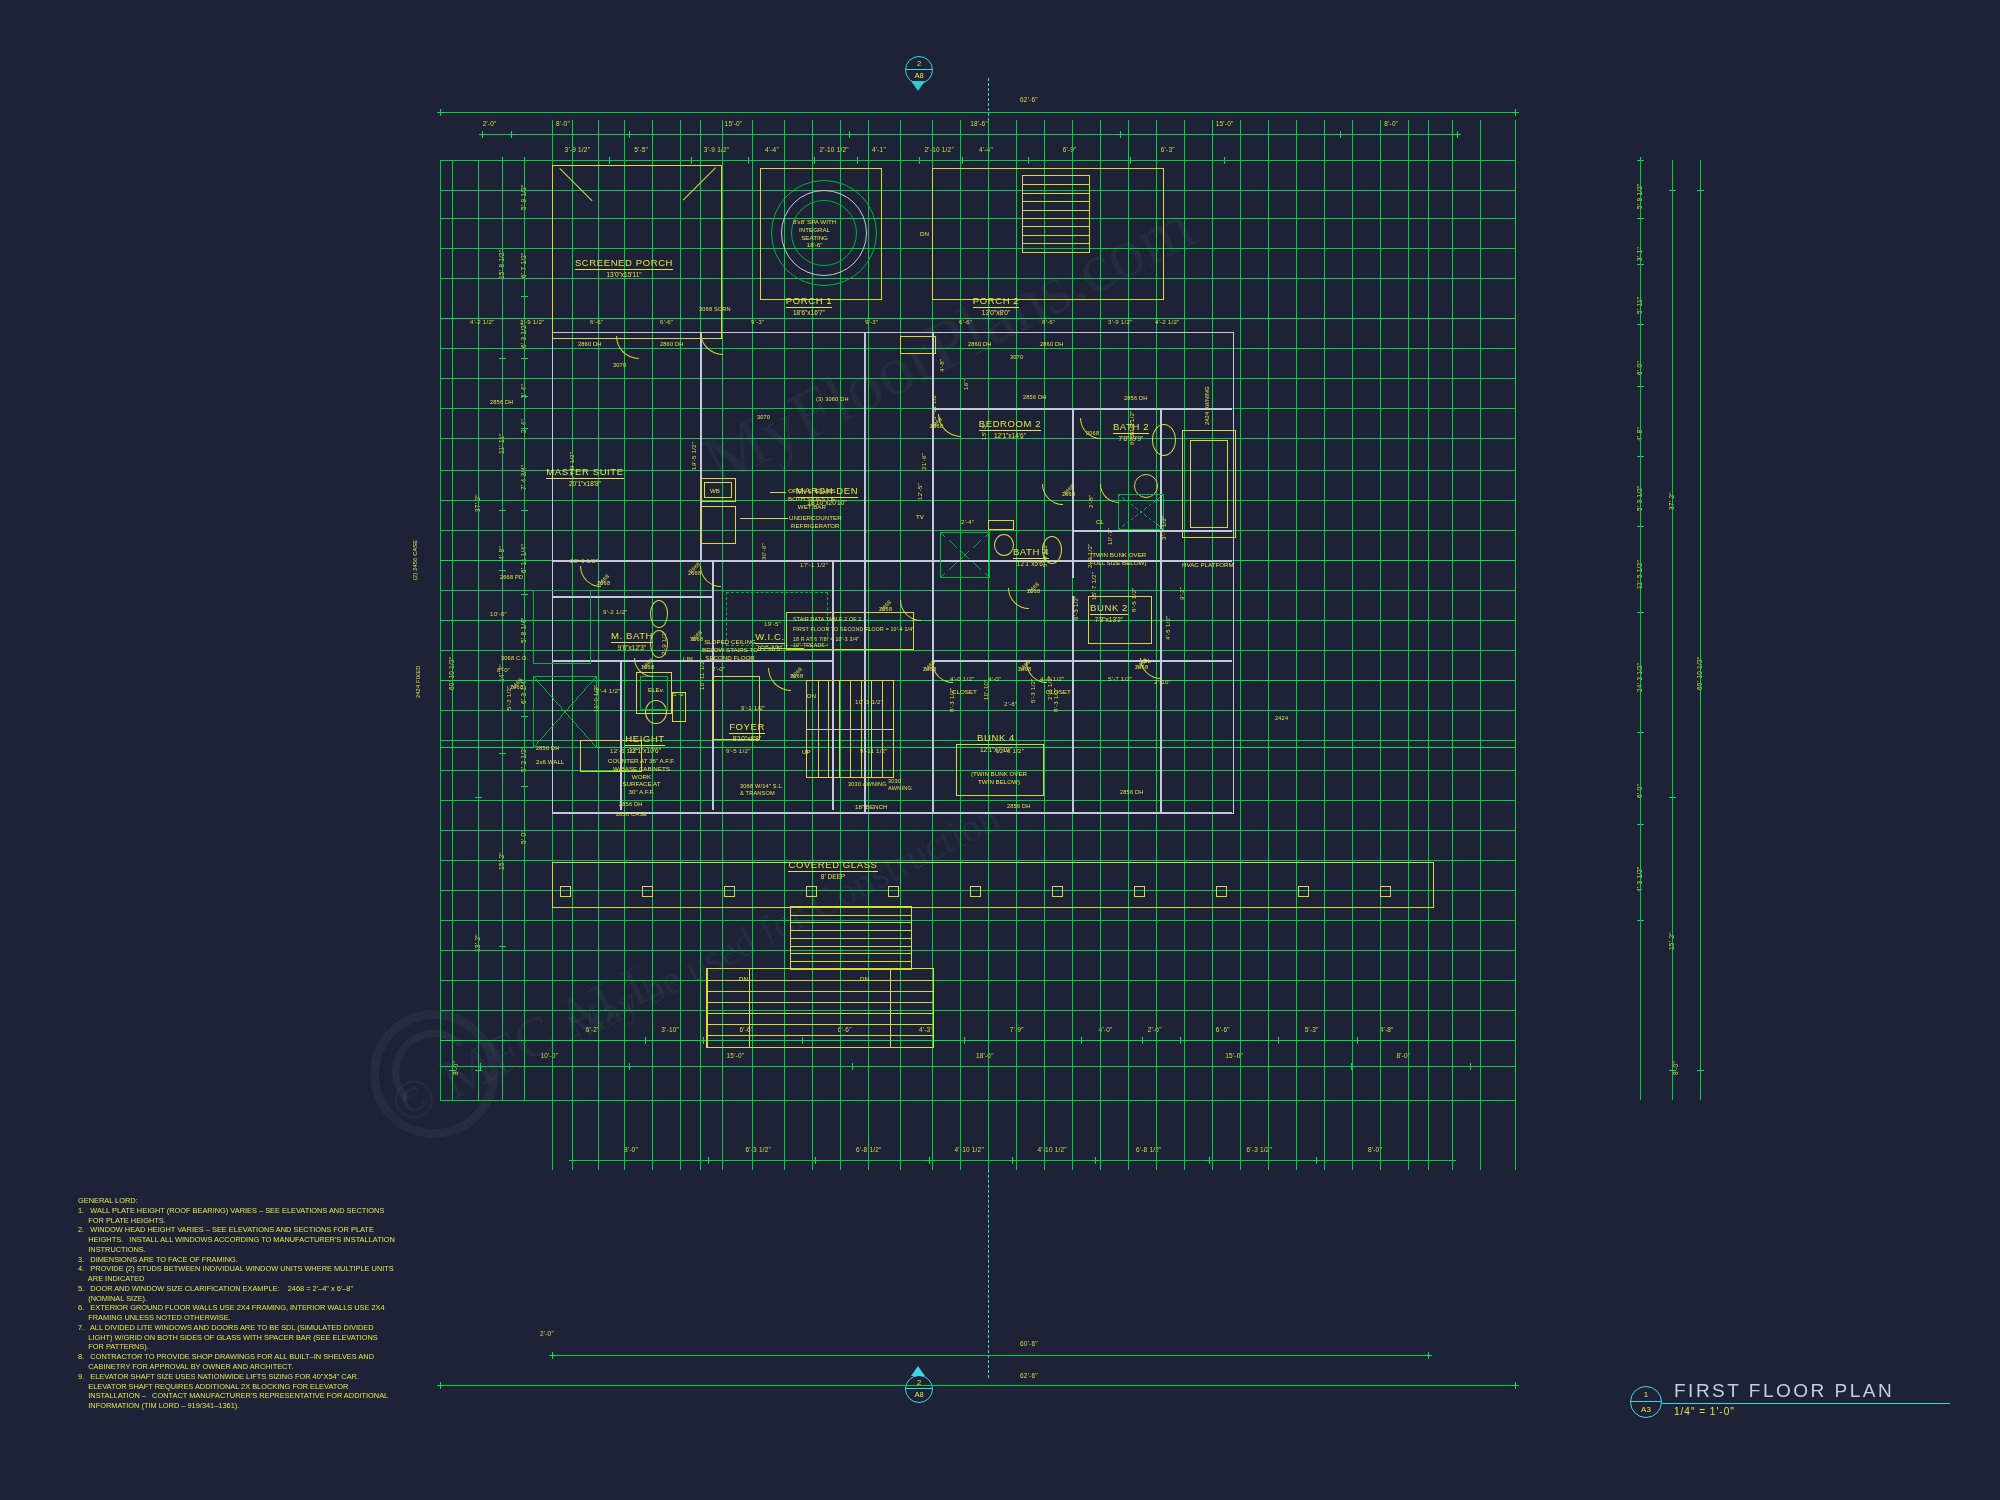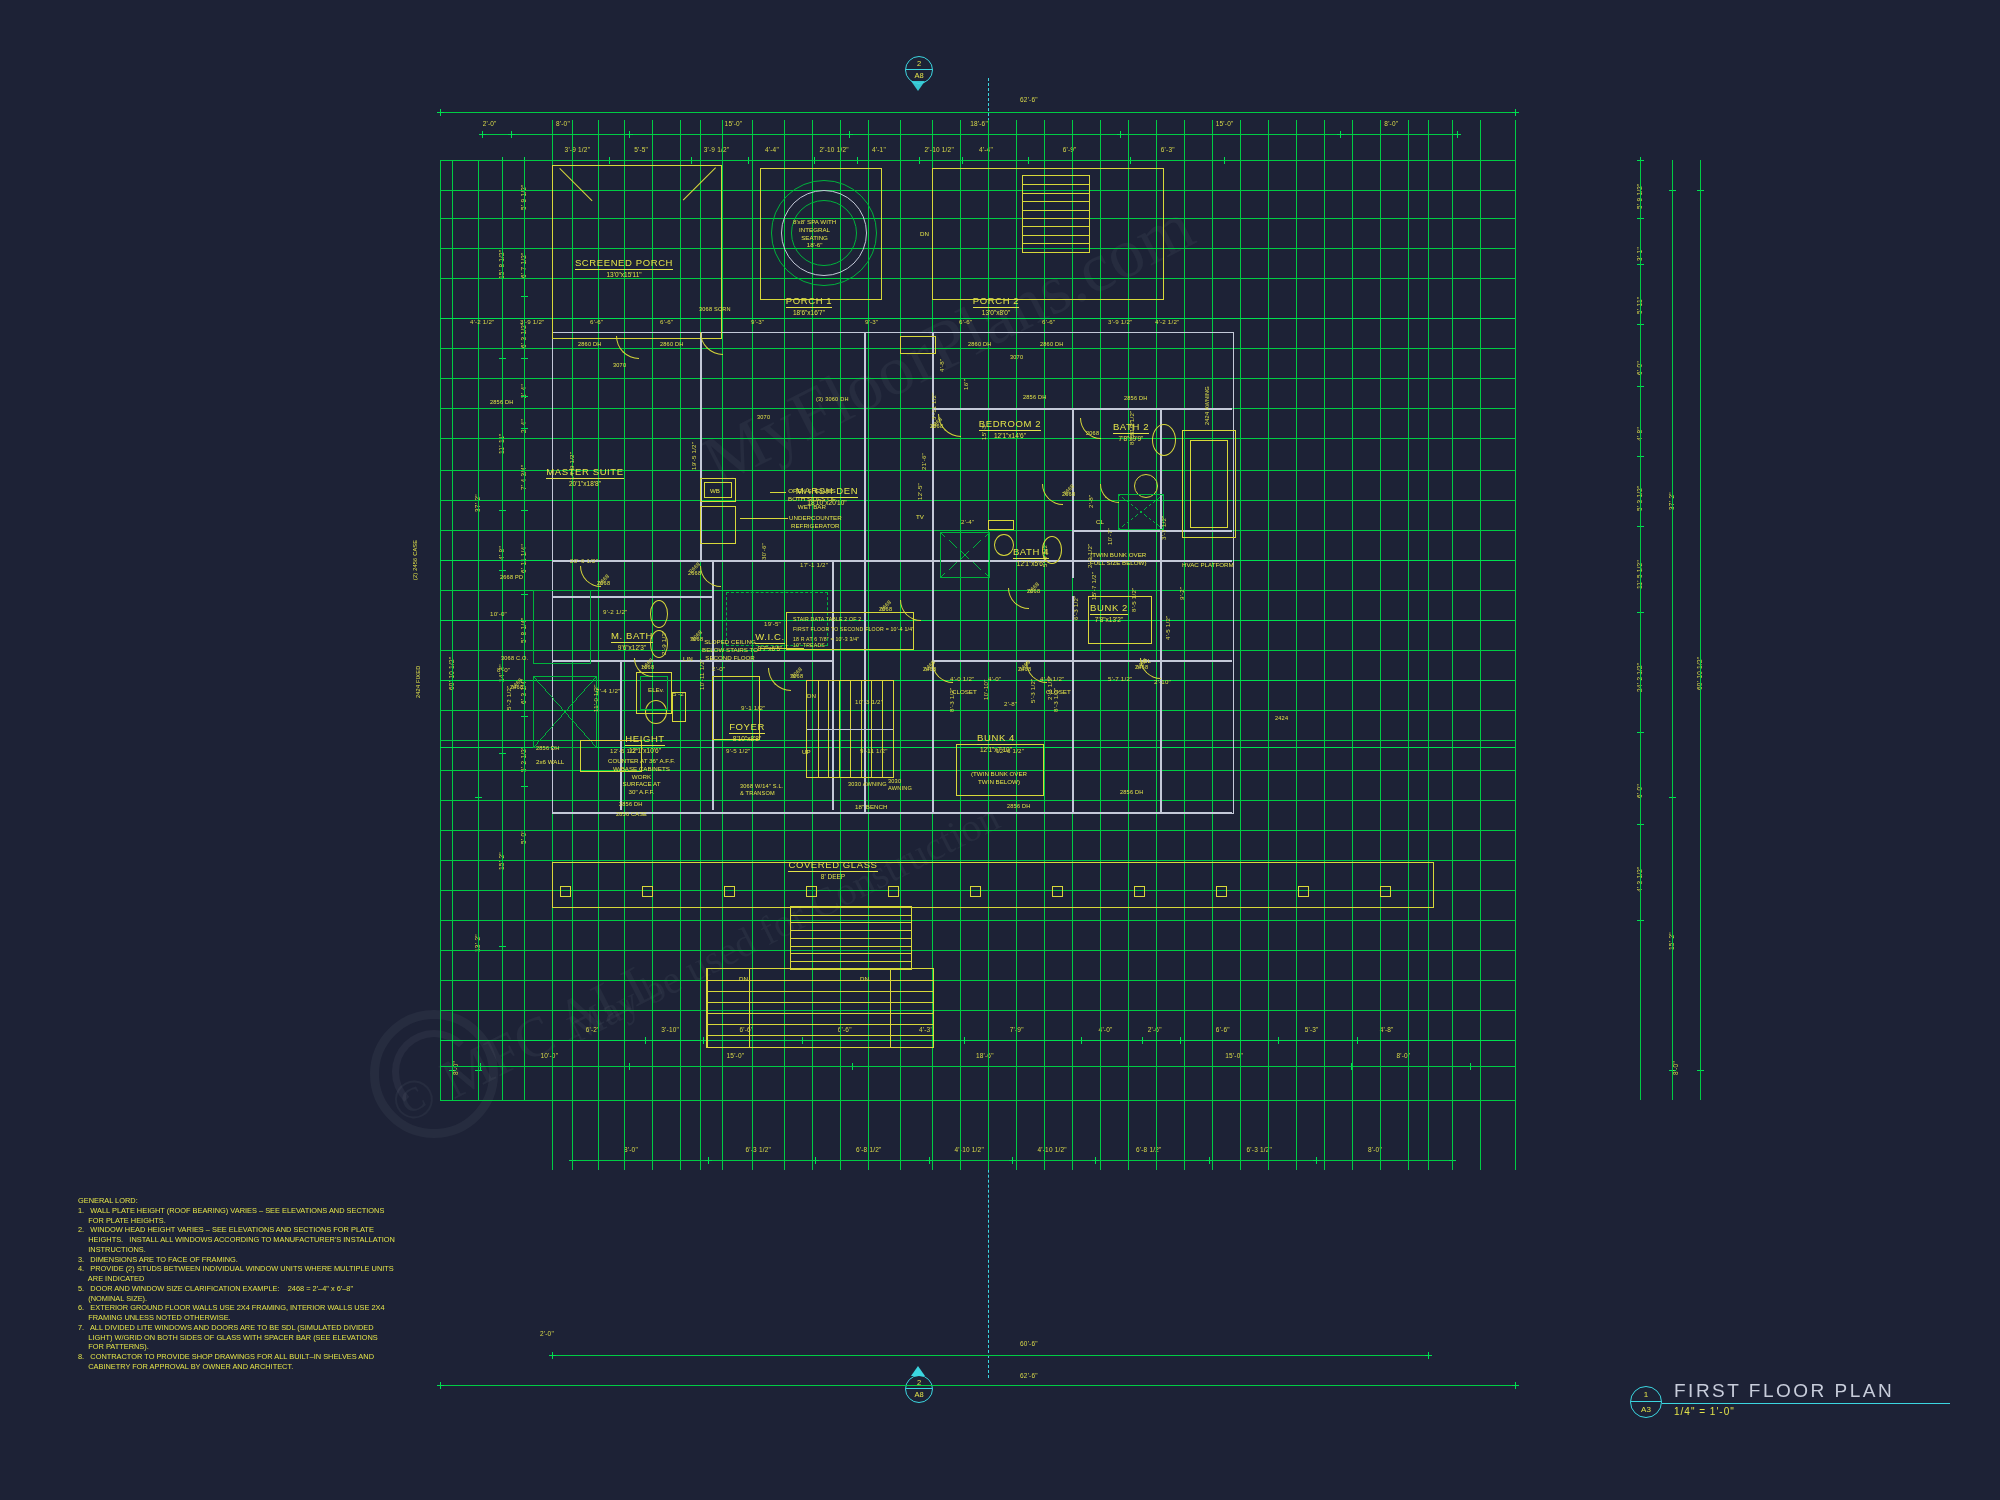--- a/index.html
+++ b/index.html
@@ -783,20 +783,24 @@
      ARE INDICATED</div>
         <div class="note" style="position: relative;">5.   DOOR AND WINDOW SIZE CLARIFICATION EXAMPLE:    2468 = 2'–4" x 6'–8"
      (NOMINAL SIZE).</div>
         <div class="note" style="position: relative;">6.   EXTERIOR GROUND FLOOR WALLS USE 2X4 FRAMING, INTERIOR WALLS USE 2X4
      FRAMING UNLESS NOTED OTHERWISE.</div>
         <div class="note" style="position: relative;">7.   ALL DIVIDED LITE WINDOWS AND DOORS ARE TO BE SDL (SIMULATED DIVIDED
      LIGHT) W/GRID ON BOTH SIDES OF GLASS WITH SPACER BAR (SEE ELEVATIONS
      FOR PATTERNS).</div>
         <div class="note" style="position: relative;">8.   CONTRACTOR TO PROVIDE SHOP DRAWINGS FOR ALL BUILT–IN SHELVES AND
      CABINETRY FOR APPROVAL BY OWNER AND ARCHITECT.</div>
+        <div class="note" style="position: relative;">9.   ELEVATOR SHAFT SIZE USES NATIONWIDE LIFTS SIZING FOR 40"X54" CAR.
+     ELEVATOR SHAFT REQUIRES ADDITIONAL 2X BLOCKING FOR ELEVATOR
+     INSTALLATION –   CONTACT MANUFACTURER'S REPRESENTATIVE FOR ADDITIONAL
+     INFORMATION (TIM LORD – 919/341–1361).</div>
       </div>
   </div>
 
   <div id="titleblock" style="left:1630px;top:1380px;width:320px;height:60px;">
     <div class="tbcirc" style="left:0;top:6px;">
       <span class="n">1</span>
       <span class="s">A3</span>
     </div>
     <div id="tbtitle" style="left:44px;top:0px;">FIRST FLOOR PLAN</div>
     <div id="tbrule" style="left:32px;top:23px;width:288px;"></div>

